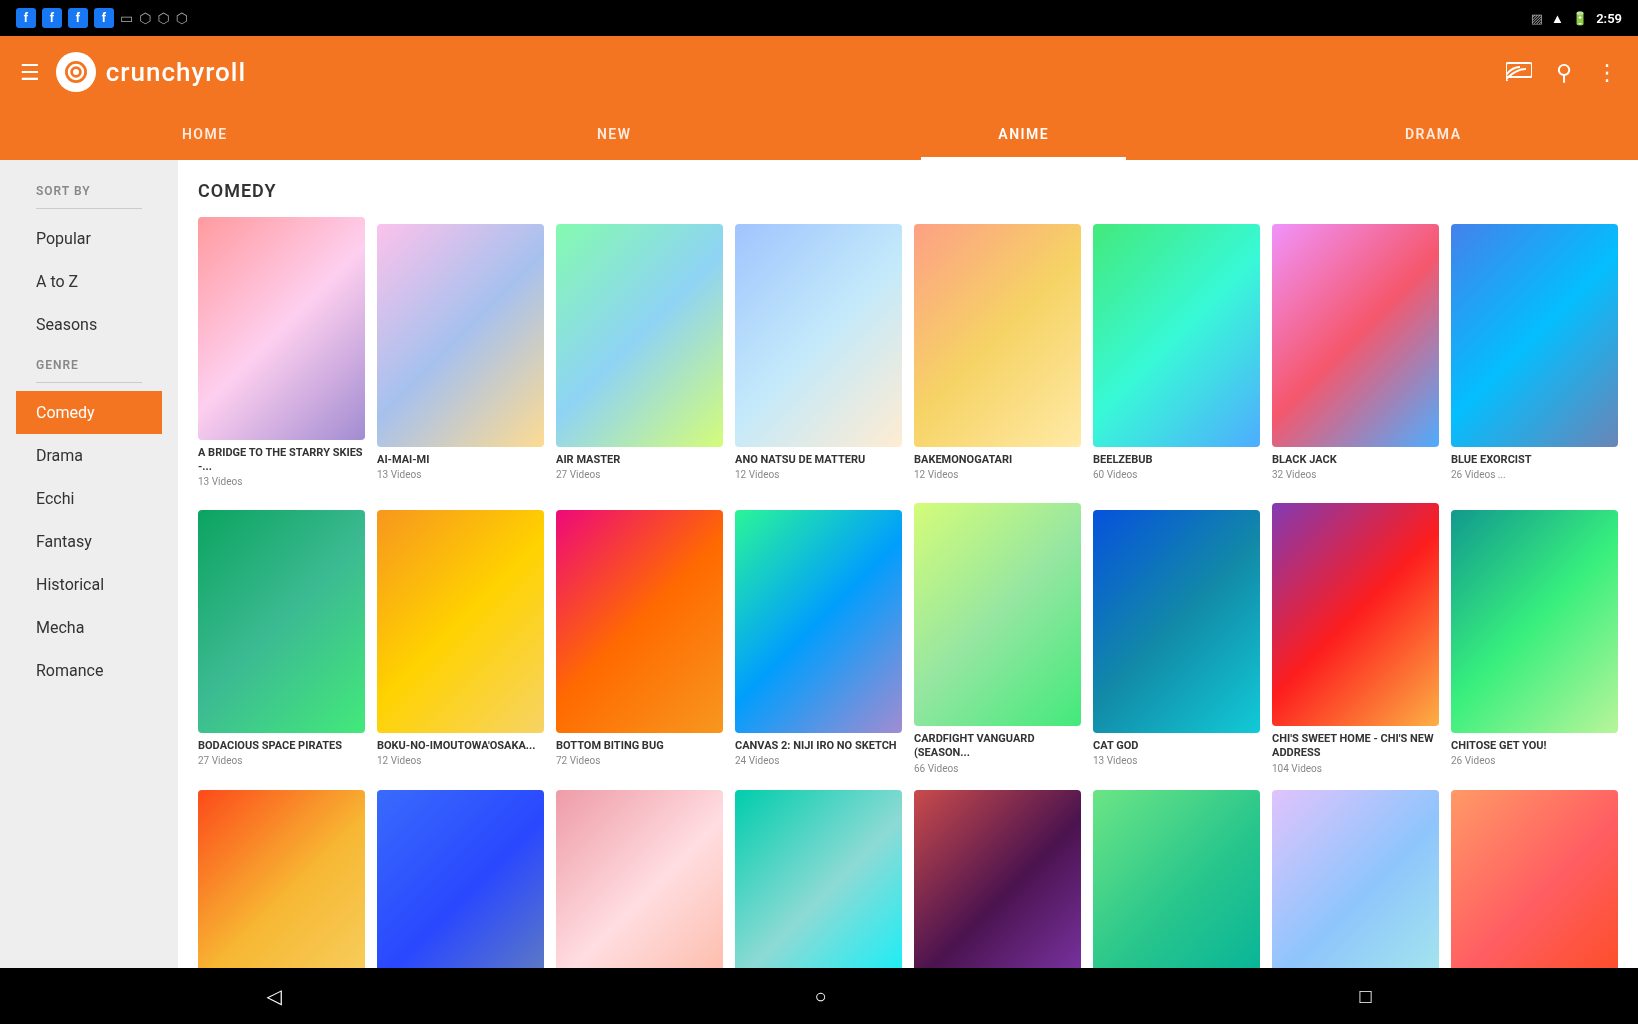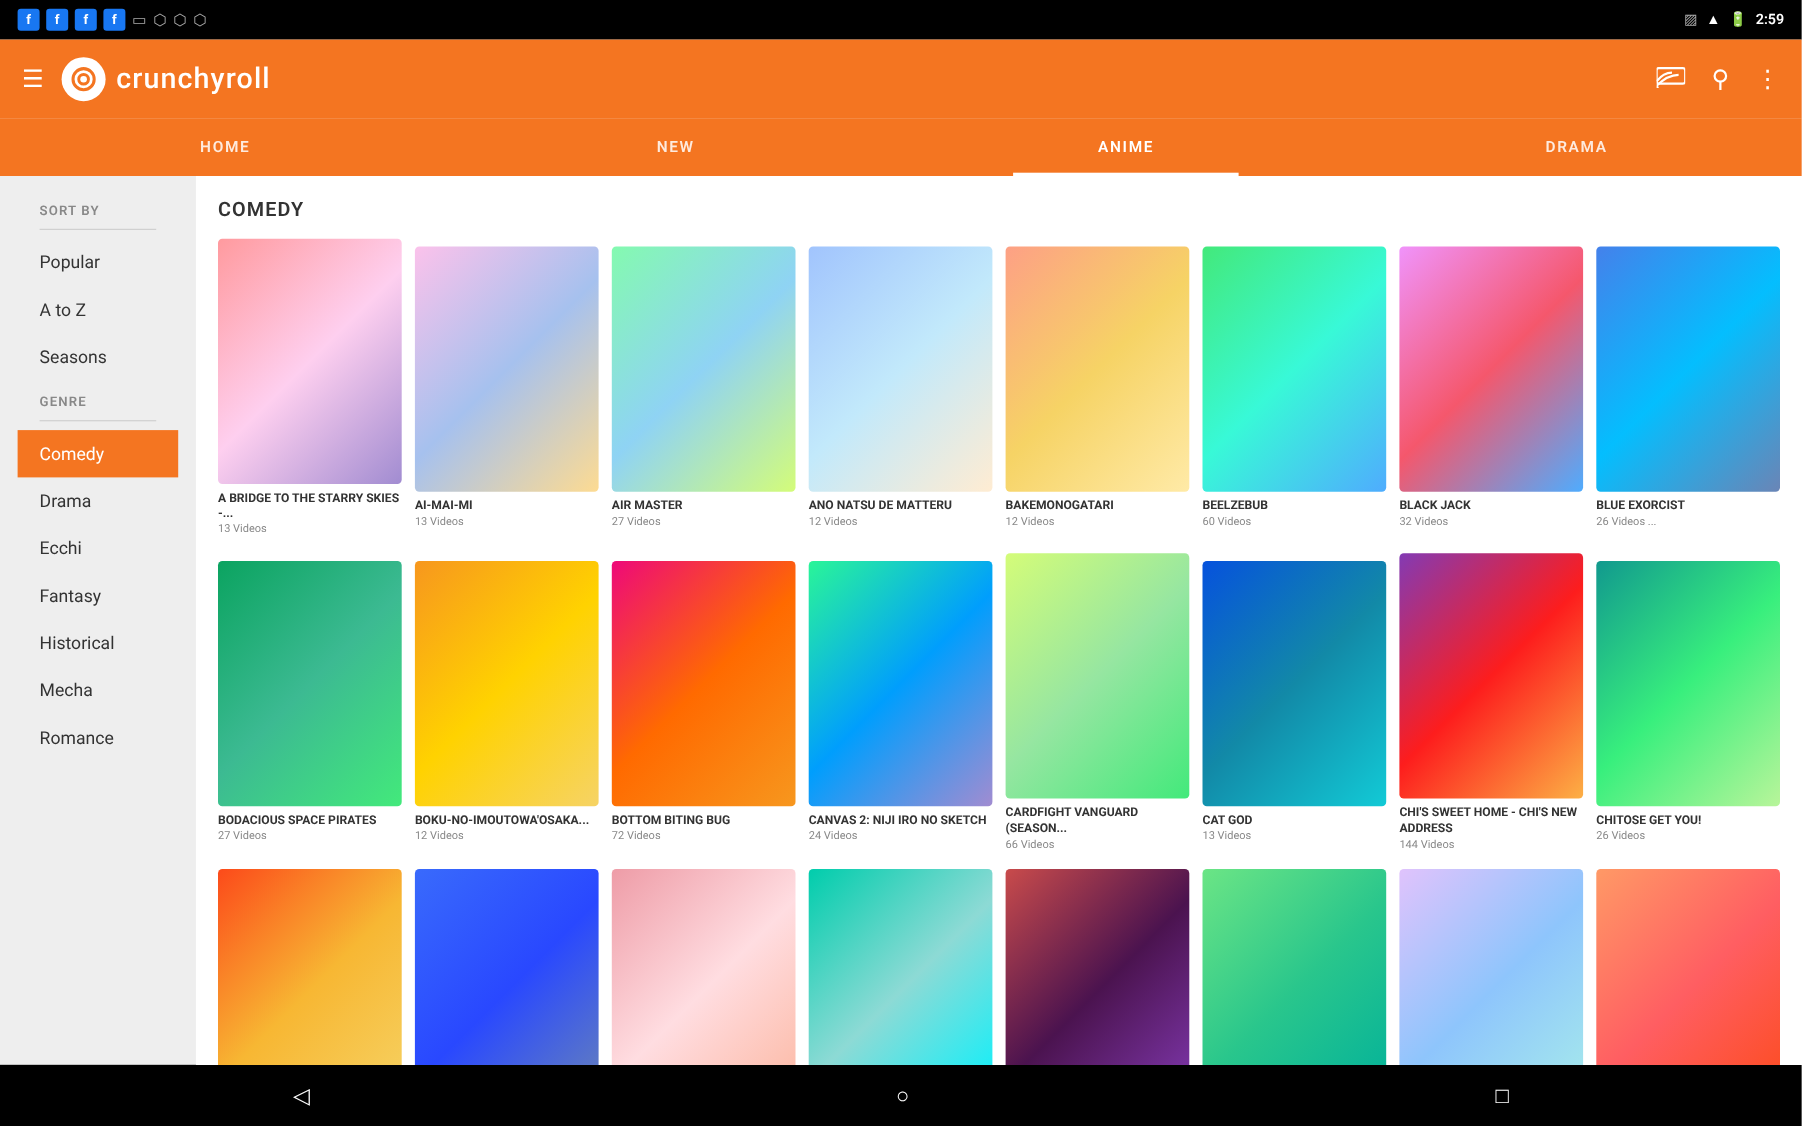--- a/index.html
+++ b/index.html
@@ -347,21 +347,21 @@
         <div class="card-subtitle">66 Videos</div>
       </div>
       <div class="card">
         <div class="card-thumb thumb-14"></div>
         <div class="card-title">CAT GOD</div>
         <div class="card-subtitle">13 Videos</div>
       </div>
       <div class="card">
         <div class="card-thumb thumb-15"></div>
         <div class="card-title">CHI'S SWEET HOME - CHI'S NEW ADDRESS</div>
-        <div class="card-subtitle">144 Videos</div>
+        <div class="card-subtitle">104 Videos</div>
       </div>
       <div class="card">
         <div class="card-thumb thumb-16"></div>
         <div class="card-title">CHITOSE GET YOU!</div>
         <div class="card-subtitle">26 Videos</div>
       </div>
     </div>
 
     <div class="grid">
       <div class="card">

